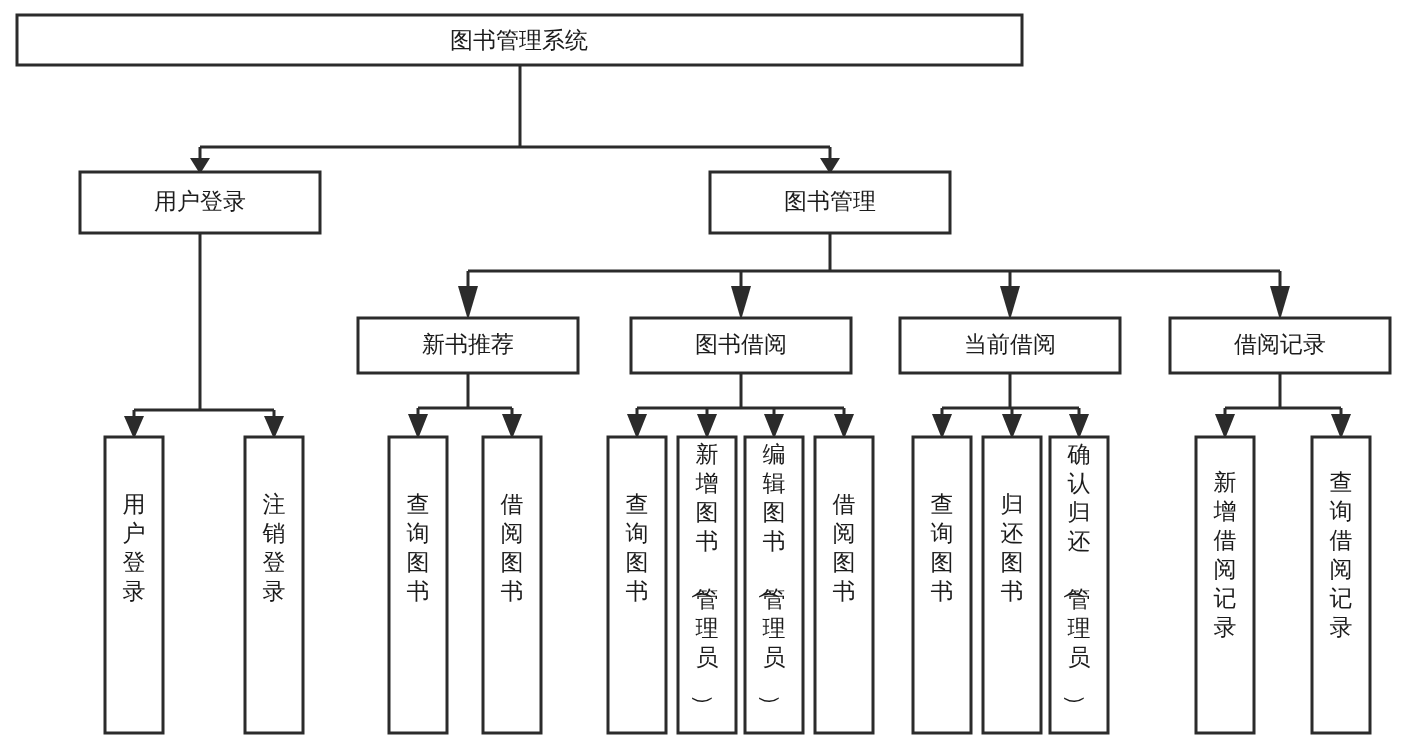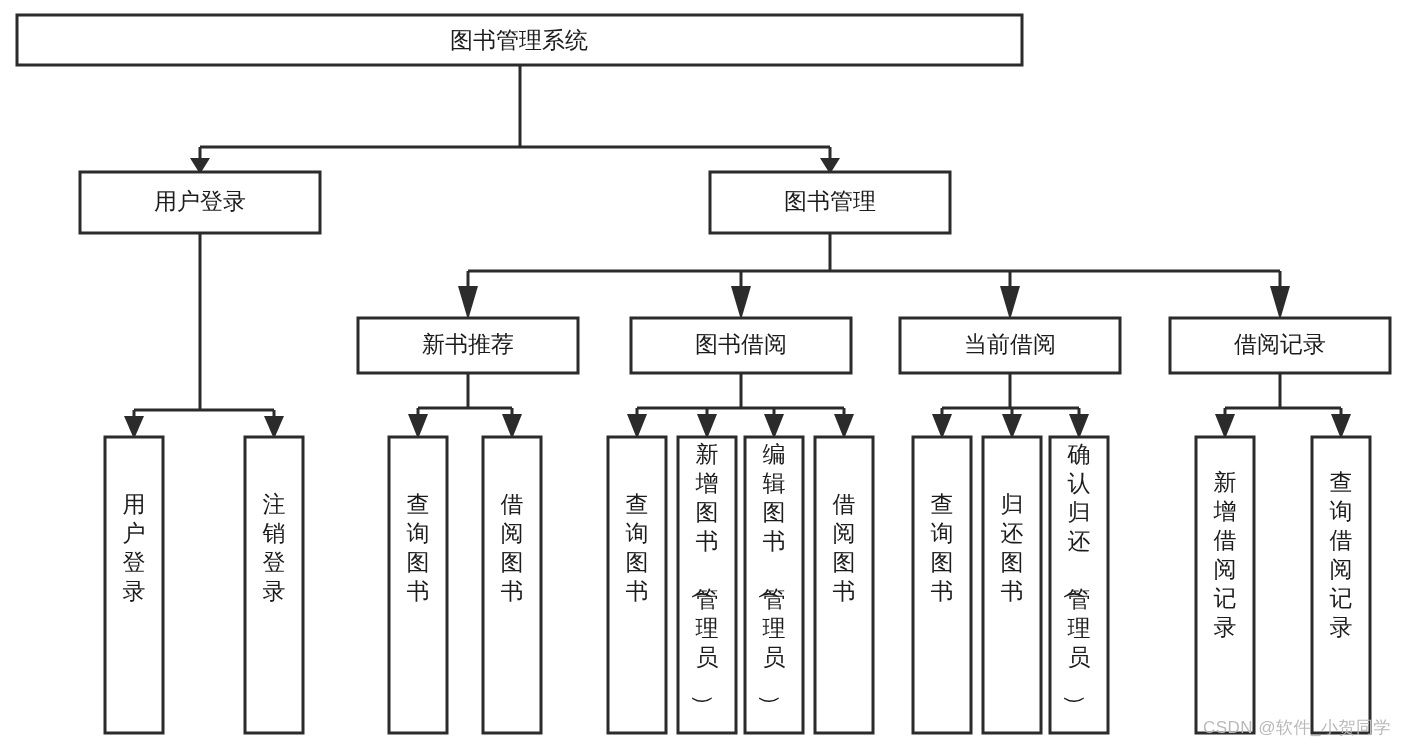--- a/index.html
+++ b/index.html
@@ -233,14 +233,13 @@
       <rect class="node-box" x="1196" y="437" width="58" height="296"></rect>
       <text class="node-label-vertical" x="1225" y="490"><tspan x="1225" dy="0">新</tspan><tspan x="1225" dy="29">增</tspan><tspan x="1225" dy="29">借</tspan><tspan x="1225" dy="29">阅</tspan><tspan x="1225" dy="29">记</tspan><tspan x="1225" dy="29">录</tspan></text>
     </g>
 
     <g>
       <rect class="node-box" x="1312" y="437" width="58" height="296"></rect>
       <text class="node-label-vertical" x="1341" y="490"><tspan x="1341" dy="0">查</tspan><tspan x="1341" dy="29">询</tspan><tspan x="1341" dy="29">借</tspan><tspan x="1341" dy="29">阅</tspan><tspan x="1341" dy="29">记</tspan><tspan x="1341" dy="29">录</tspan></text>
     </g>
   </svg>
 
-  <div class="watermark">CSDN @软件_小贺同学</div>
 </div>
 
 </body></html>

